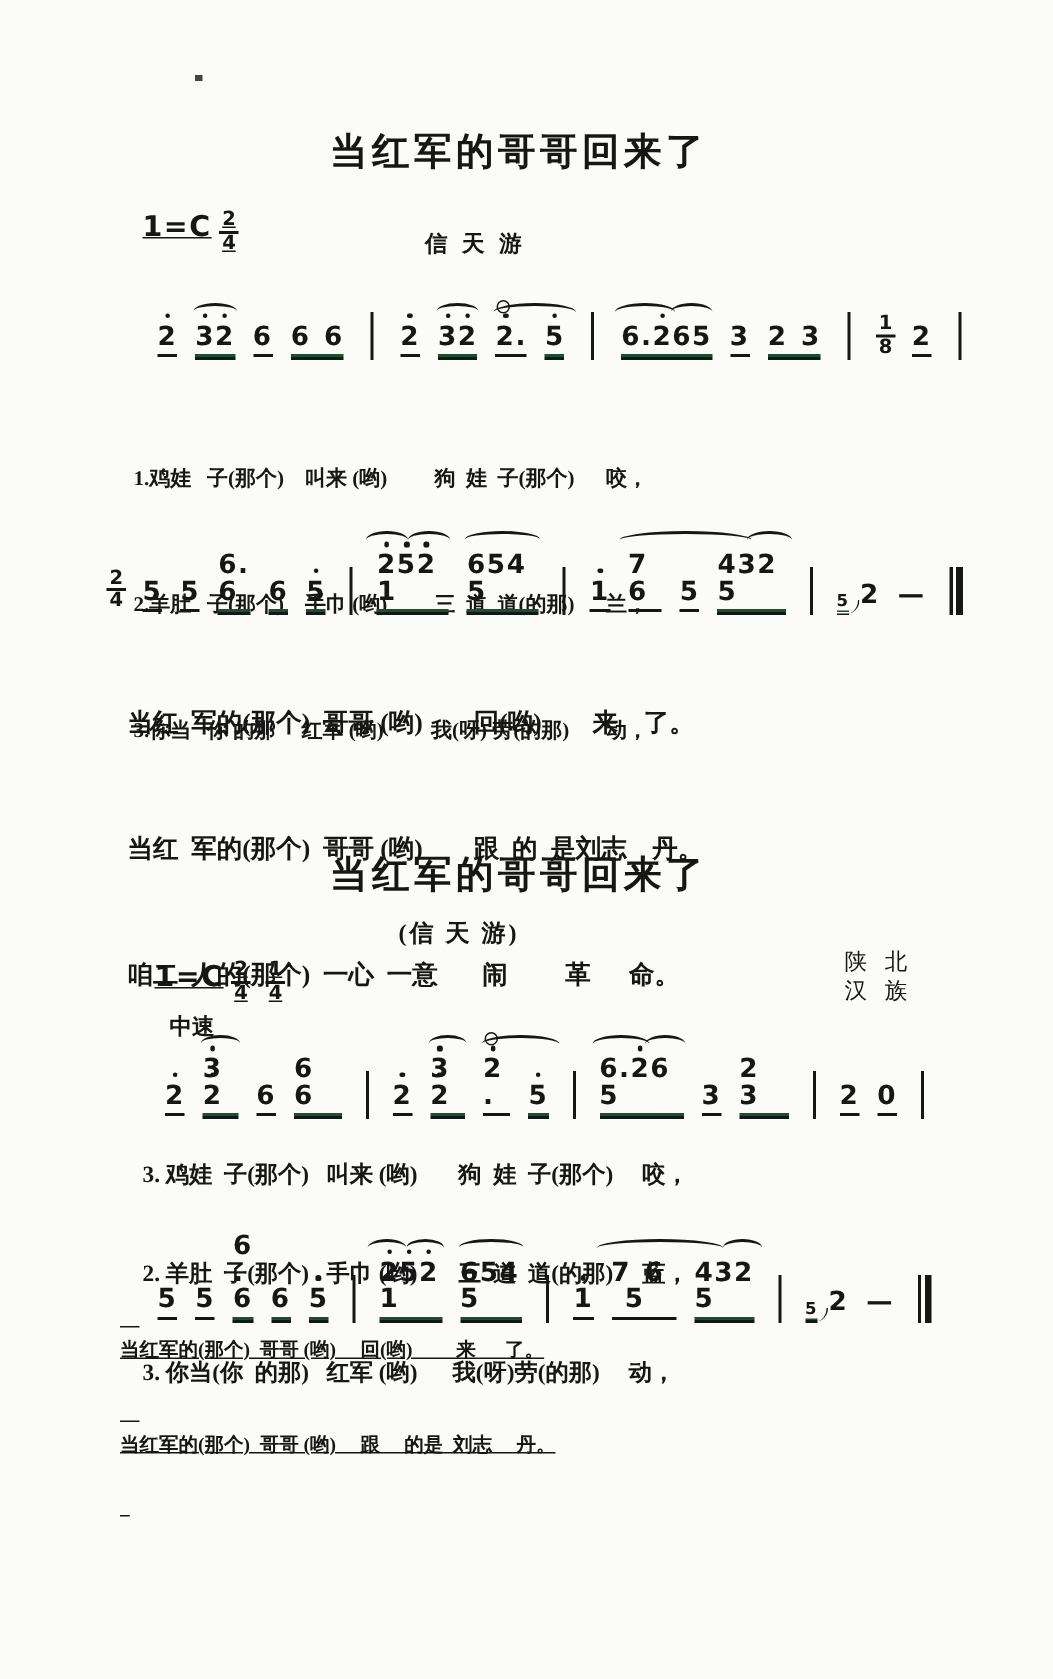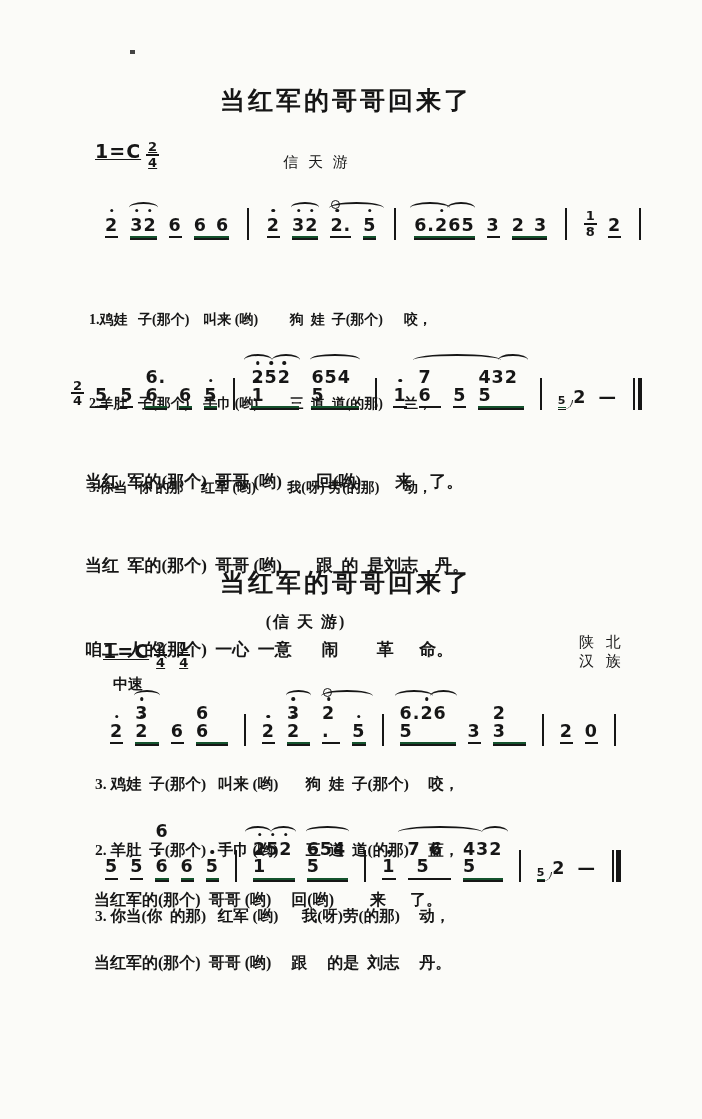--- a/index.html
+++ b/index.html
@@ -6,33 +6,33 @@
   body{width:702px;height:1119px;background:#fbfbf8;position:relative;overflow:hidden;
        font-family:"Liberation Serif",serif;color:#161616;}
   .page{position:absolute;inset:0;}
   .speck{position:absolute;left:130px;top:50px;width:5px;height:4px;background:#444;}
 
   .title{position:absolute;left:0;width:692px;text-align:center;font-size:25px;font-weight:700;
          letter-spacing:3px;}
   .t1{top:84px;} .t2{top:566px;}
   .subtitle{position:absolute;left:0;width:612px;text-align:center;font-size:16px;font-weight:700;
             letter-spacing:2px;top:612px;}
-  .genre{position:absolute;left:0;width:634px;text-align:center;font-size:15px;font-weight:400;
+  .genre{position:absolute;left:0;width:634px;text-align:center;font-size:15px;font-weight:700;
          letter-spacing:3px;top:153px;}
 
   .keyrow{position:absolute;display:flex;align-items:flex-start;font-family:"DejaVu Sans",sans-serif;text-decoration:underline;}
   .k1{top:140px;left:95px;} .k2{top:640px;left:103px;}
   .keytxt{font-size:19px;font-weight:700;letter-spacing:1px;}
   .frac{display:inline-block;text-align:center;margin:0 5px;font-weight:700;
         font-family:"DejaVu Sans",sans-serif;font-size:13px;line-height:1.05;}
   .frac .fn{display:block;border-bottom:2px solid #161616;padding:0 2px;}
   .frac .fd{display:block;padding:0 2px;}
 
   .tempo{position:absolute;top:675px;left:113px;font-size:15px;font-weight:700;}
-  .region{position:absolute;top:633px;left:563px;font-size:15px;line-height:19px;letter-spacing:4px;margin-left:16px;}
+  .region{position:absolute;top:633px;left:563px;font-size:15px;line-height:19px;letter-spacing:4px;}
 
   .mline{position:absolute;display:flex;align-items:flex-end;justify-content:space-between;}
   .ma1{top:192px;left:95px;width:552px;}
   .mb1{top:352px;left:62px;width:586px;}
   .ma2{top:688px;left:100px;width:522px;}
   .mb2{top:806px;left:95px;width:532px;}
 
   .measure{position:relative;display:flex;align-items:flex-end;padding:17px 4px 6px 4px;}
   .note{position:relative;font-weight:700;font-size:17.5px;line-height:1;letter-spacing:1px;
         font-family:"DejaVu Sans",sans-serif;padding-bottom:2px;margin:0 6px;}
@@ -53,21 +53,21 @@
   .grace.u2::after{height:1.5px;bottom:-3px;}
   .grace .tie{position:absolute;right:-7px;bottom:-2px;width:7px;height:9px;
         border-right:1.6px solid #161616;border-radius:0 0 100% 0;}
   .bar{width:2px;height:32px;background:#161616;margin:0 6px 4px 6px;align-self:flex-end;flex:none;}
   .bar.final{width:9px;background:linear-gradient(to right,#161616 0 2px,transparent 2px 4.5px,#161616 4.5px 9px);}
 
   .lyrics{position:absolute;white-space:pre;font-weight:600;}
   .v1{top:250px;left:89px;font-size:14px;line-height:28px;}
   .r1{top:412px;left:85px;font-size:17px;line-height:28px;}
   .v2{top:729px;left:95px;font-size:15.5px;line-height:22px;}
-  .r2{top:847px;left:94px;font-size:16px;line-height:21px;}
+  .r2{top:847px;left:80px;font-size:13px;line-height:21px;text-decoration:underline;}
 </style>
 </head>
 <body>
 
 <div class="page">
   <div class="speck"></div>
 
   <div class="title t1">当红军的哥哥回来了</div>
 
   <div class="keyrow k1">

